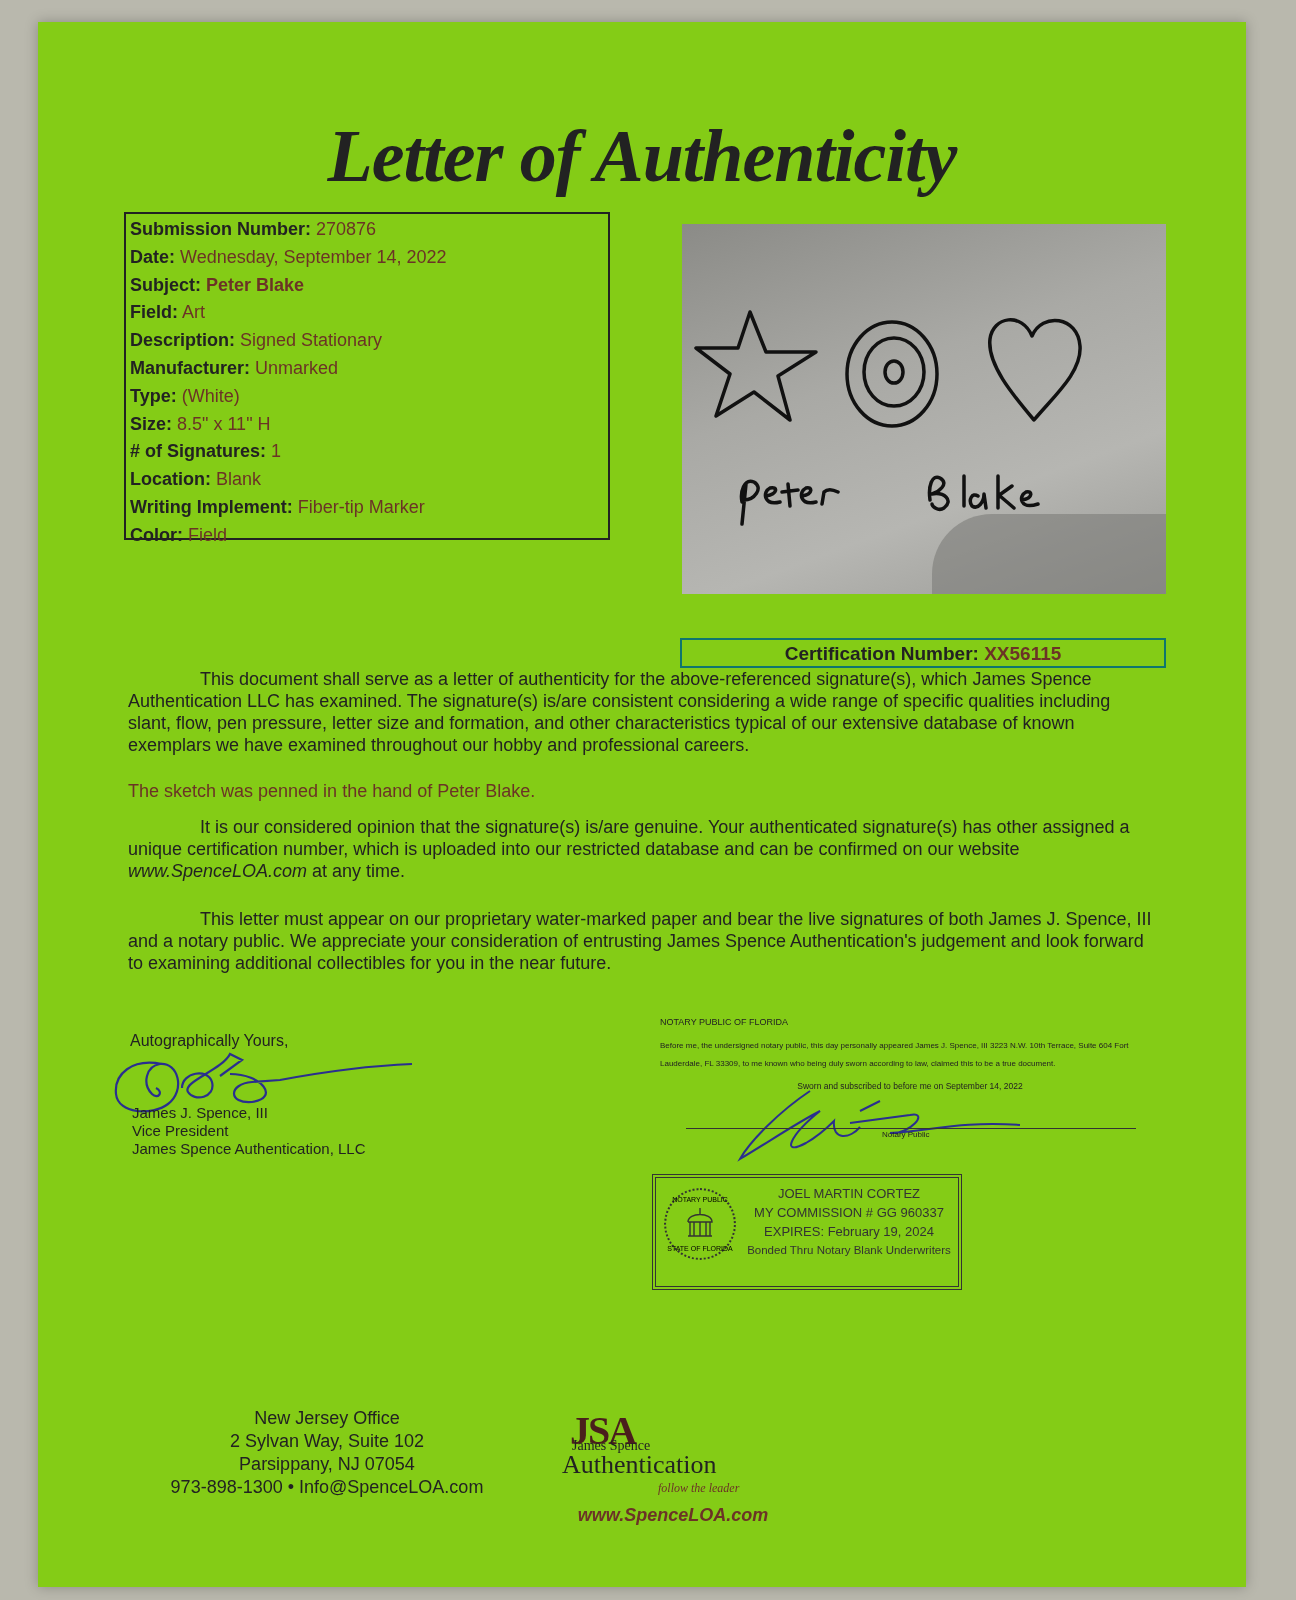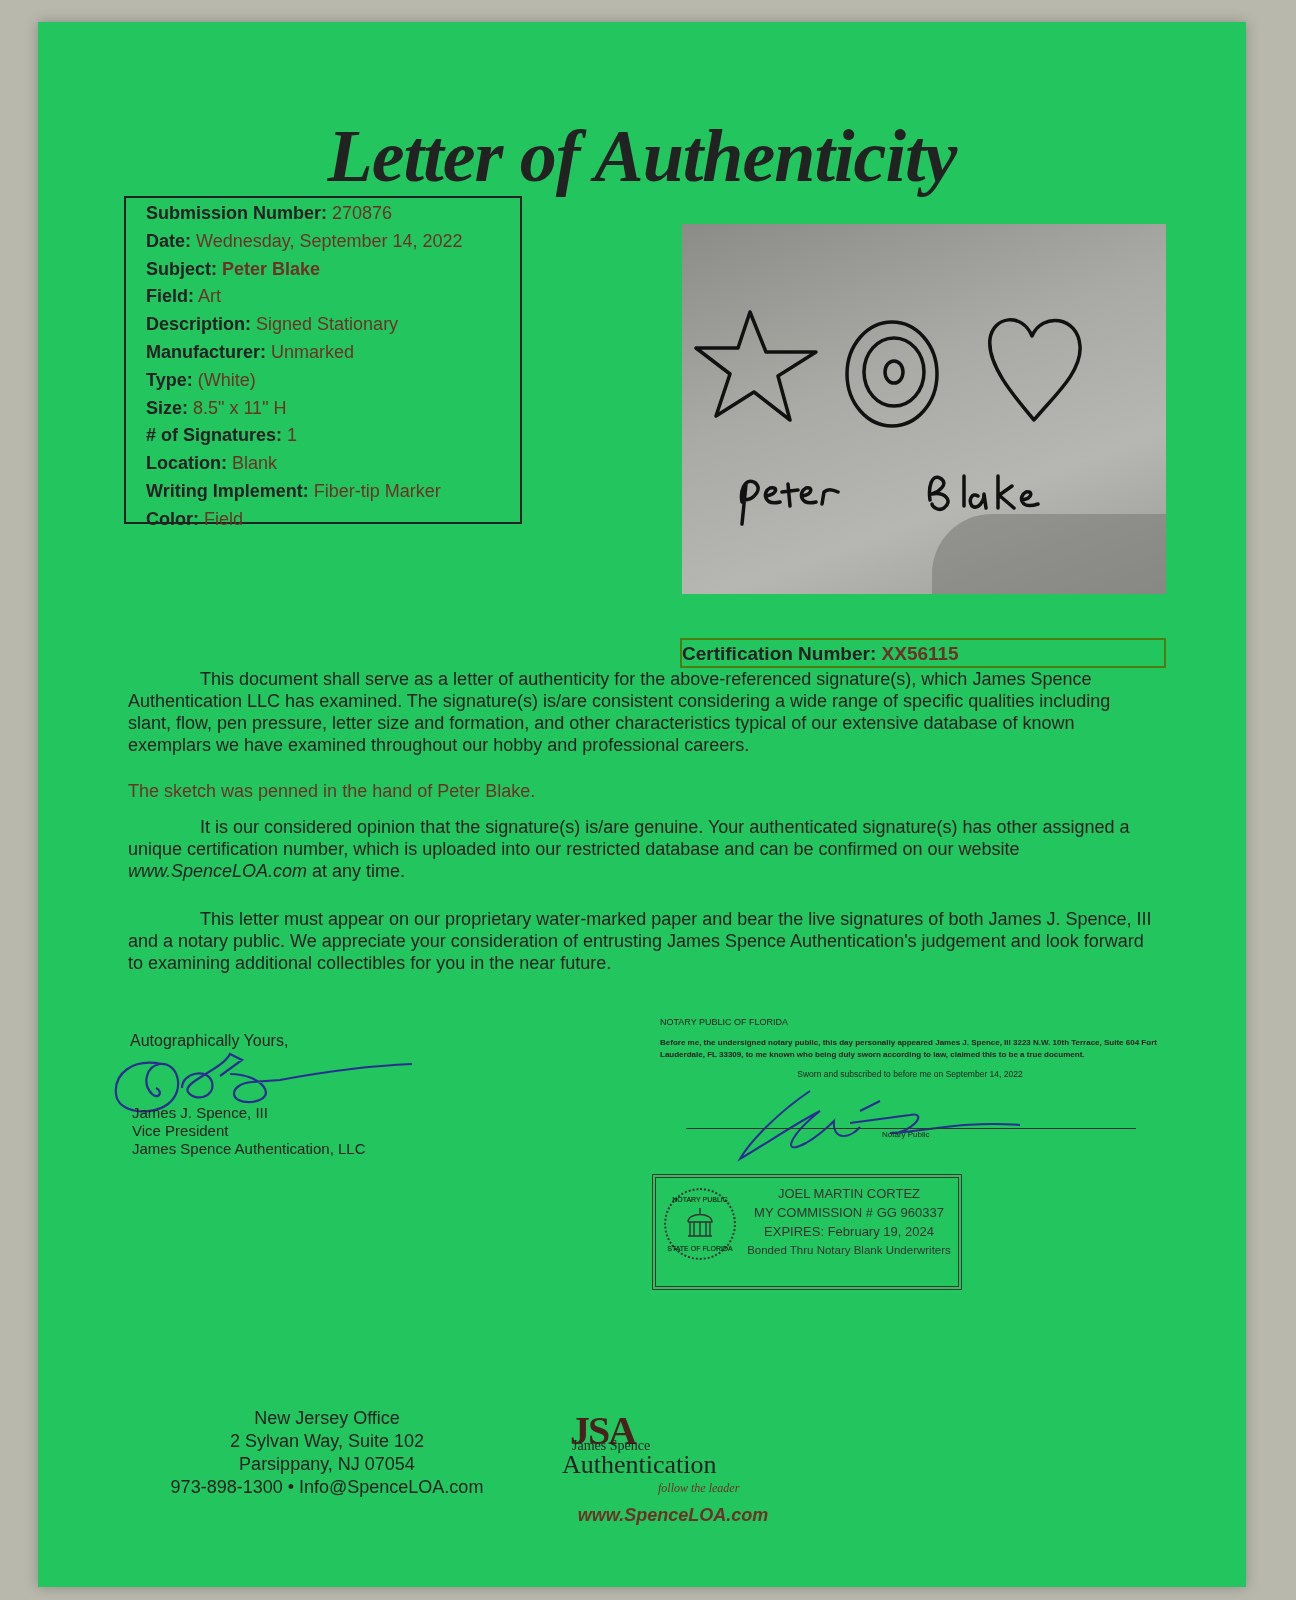--- a/index.html
+++ b/index.html
@@ -1,39 +1,39 @@
 <!DOCTYPE html>
 <html><head>
 <meta charset="utf-8">
 <style>
   html,body{margin:0;padding:0;}
   body{width:1296px;height:1600px;background:#b9b8ad;position:relative;overflow:hidden;font-family:"Liberation Sans",sans-serif;}
-  .paper{position:absolute;left:38px;top:22px;width:1208px;height:1565px;background:#22c55e;box-shadow:0 0 12px rgba(0,0,0,0.25);}
+  .paper{position:absolute;left:38px;top:22px;width:1208px;height:1565px;background:#84cc16;box-shadow:0 0 12px rgba(0,0,0,0.25);}
   .title{position:absolute;left:0;right:0;top:92px;text-align:center;font-family:"Liberation Serif",serif;font-style:italic;font-weight:bold;font-size:74px;color:#222;letter-spacing:-1px;}
-  .info-box{position:absolute;left:86px;top:174px;width:398px;height:328px;border:2px solid #222;padding:2px 20px;box-sizing:border-box;}
+  .info-box{position:absolute;left:86px;top:190px;width:486px;height:328px;border:2px solid #222;padding:2px 4px;box-sizing:border-box;}
   .info-row{font-size:18px;line-height:27.8px;white-space:nowrap;}
   .info-row .lbl{font-weight:bold;color:#222;}
   .info-row .val{color:#6b3326;}
   .info-row .val.bold{font-weight:bold;}
   .photo{position:absolute;left:644px;top:202px;width:484px;height:370px;background:linear-gradient(160deg,#8b8b87 0%,#a9a9a5 40%,#b6b6b2 70%,#9a9a96 100%);}
   .photo svg{position:absolute;left:0;top:0;}
   .photo .shade{position:absolute;left:250px;top:290px;width:234px;height:80px;background:#7c7c78;border-radius:60px 0 0 0;opacity:0.6;}
-  .cert-box{position:absolute;left:642px;top:616px;width:486px;height:30px;border:2px solid #4d7c0f;box-sizing:border-box;font-size:19px;line-height:27px;}
+  .cert-box{position:absolute;left:642px;top:616px;width:486px;height:30px;border:2px solid #0f766e;box-sizing:border-box;text-align:center;font-size:19px;line-height:27px;}
   .cert-box .lbl{font-weight:bold;color:#222;}
   .cert-box .val{font-weight:bold;color:#6b3326;}
   .para{position:absolute;left:90px;width:1030px;font-size:18px;line-height:22px;color:#222;}
   .para.red{color:#6b3326;}
   .indent{text-indent:72px;}
   .sig-left{position:absolute;left:92px;top:1010px;font-size:15px;color:#222;}
   .sig-left .closing{font-size:16px;}
   .sig-left .names{position:absolute;top:72px;left:2px;width:300px;line-height:18px;font-size:15px;}
   .sig-left svg{position:absolute;left:-18px;top:12px;}
   .notary{position:absolute;left:622px;top:995px;width:500px;color:#222;}
   .notary .head{font-size:9px;}
-  .notary .body{font-size:8px;line-height:12px;margin-top:10px;font-weight:bold;}
+  .notary .body{font-size:8px;line-height:18px;margin-top:10px;}
   .notary .sworn{font-size:8.5px;text-align:center;margin-top:8px;}
   .notary .line{position:absolute;left:26px;top:111px;width:450px;border-top:1px solid #333;}
   .notary .np-label{position:absolute;left:222px;top:113px;font-size:8px;}
   .notary svg{position:absolute;left:50px;top:64px;}
   .stamp{position:absolute;left:614px;top:1152px;width:310px;height:116px;border:4px double #333;box-sizing:border-box;}
   .stamp .seal{position:absolute;left:8px;top:10px;width:72px;height:72px;border-radius:50%;border:2px dotted #333;box-sizing:border-box;}
   .stamp .seal span{position:absolute;left:0;right:0;text-align:center;font-size:7px;}
   .stamp .txt{position:absolute;left:88px;top:6px;width:210px;text-align:center;font-size:13px;line-height:19px;color:#333;}
   .stamp .txt .small{font-size:11.5px;}
   .footer-left{position:absolute;left:110px;top:1385px;width:358px;text-align:center;font-size:18px;line-height:23px;color:#222;}

